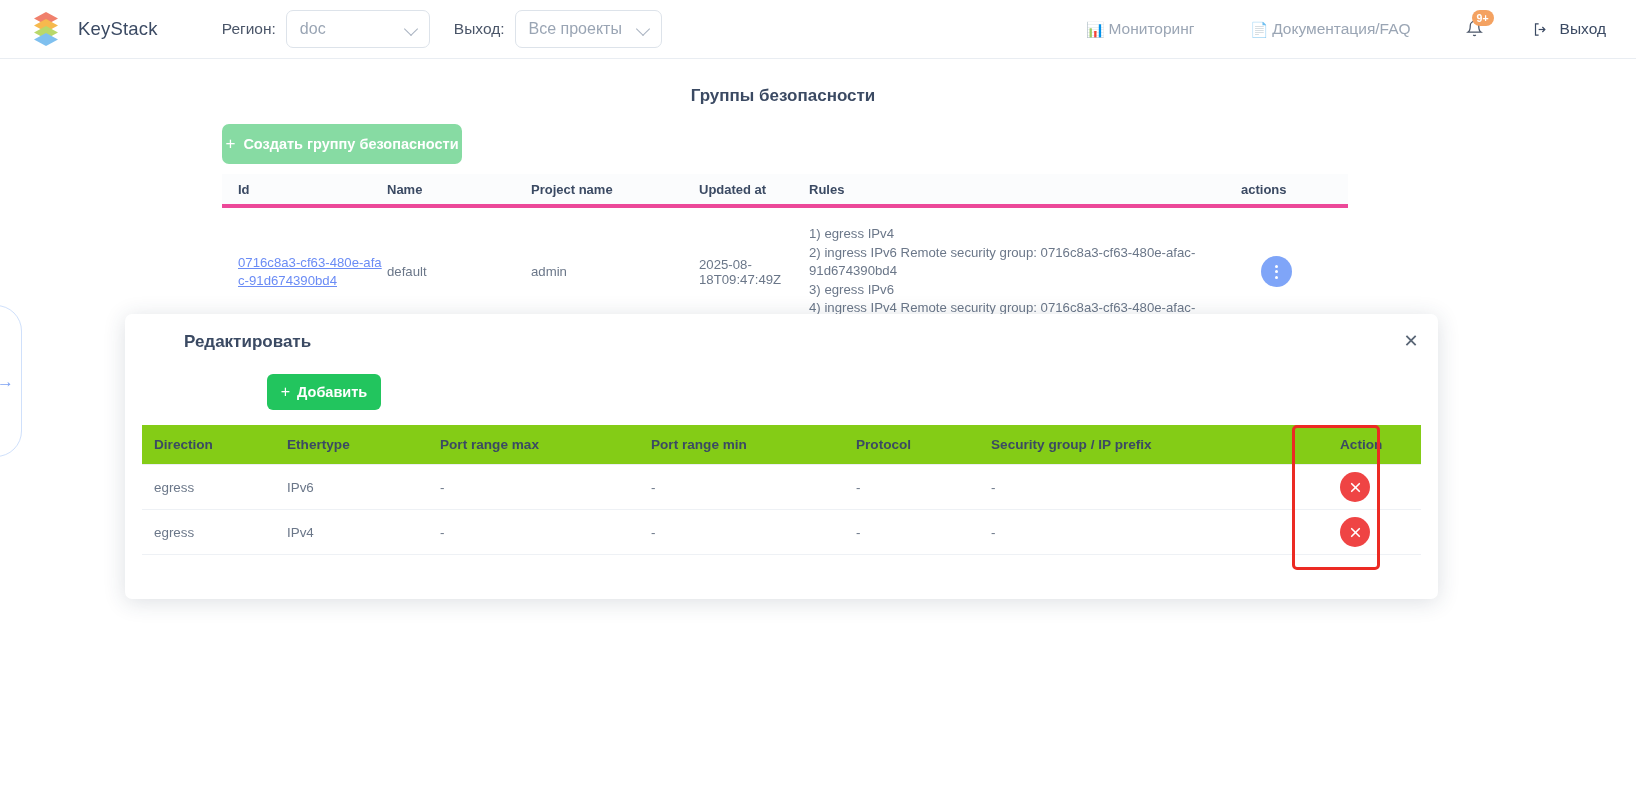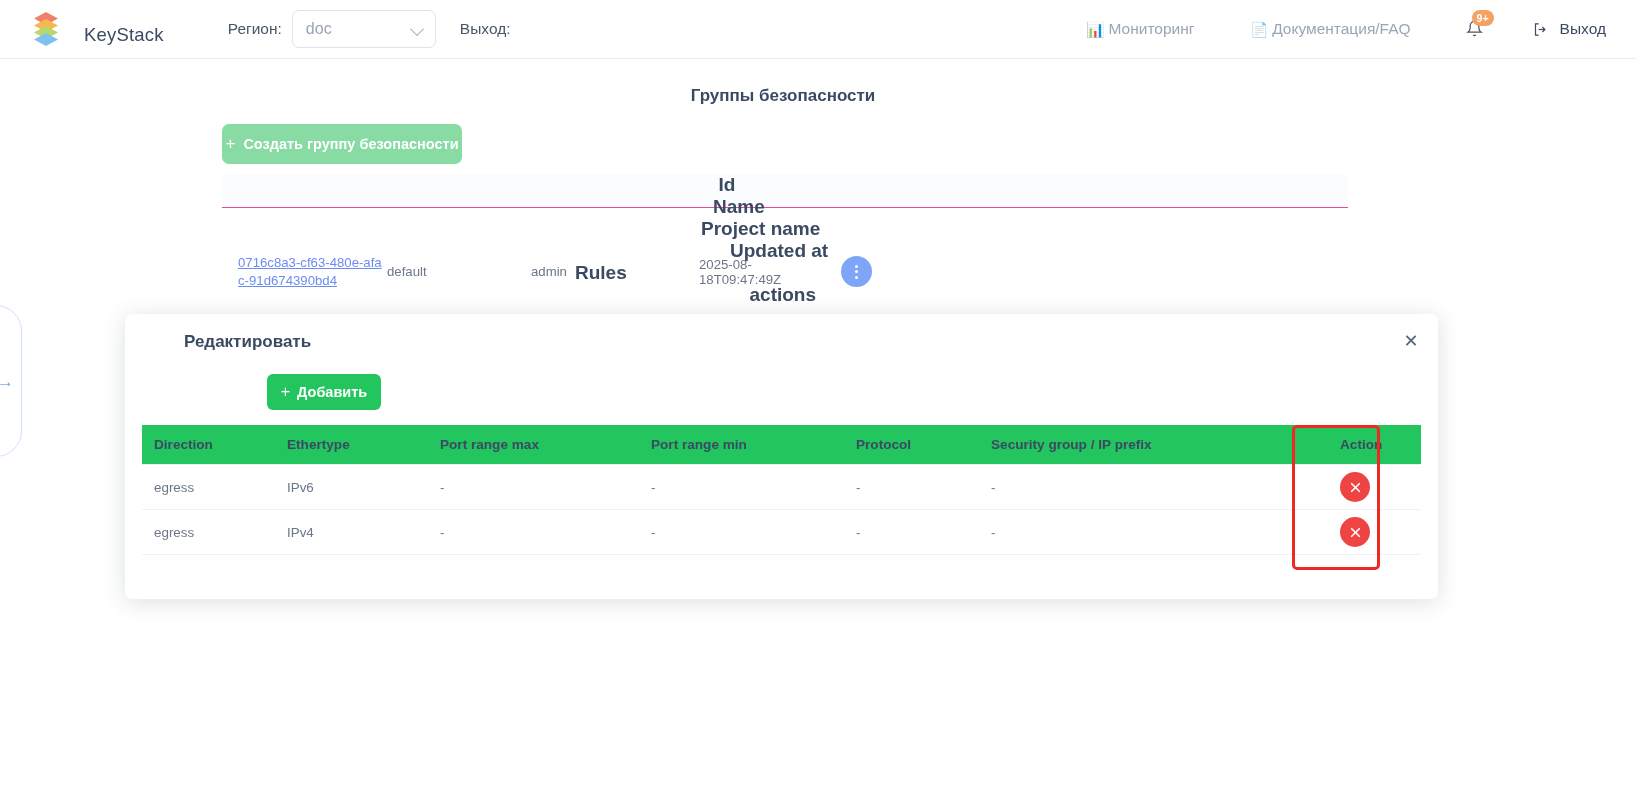--- a/index.html
+++ b/index.html
@@ -13,21 +13,21 @@
   #app { position: relative; width: 1636px; height: 808px; overflow: hidden; background:#fff; }
 
   
   .header {
     position: absolute; top: 0; left: 0; width: 1636px; height: 59px;
     background: #ffffff;
     border-bottom: 1px solid #e9edf2;
     display: flex; align-items: center;
     z-index: 30;
   }
-  .brand { display: flex; align-items: flex-end; gap: 21px; margin-left: 30px; }
+  .brand { display: flex; align-items: center; gap: 15px; margin-left: 30px; }
   .logo-stack { width: 33px; height: 34px; position: relative; }
   .rhom { position:absolute; width:24px; height:13px; left:4px; }
   .rhom::before{
     content:""; position:absolute; inset:0;
     background: currentColor;
     clip-path: polygon(50% 0%, 100% 50%, 50% 100%, 0% 50%);
   }
   .rhom.r1 { top: 0px;  color:#f0806c; }
   .rhom.r2 { top: 7px;  color:#f6b94e; }
   .rhom.r3 { top: 14px; color:#b9d86a; }
@@ -80,22 +80,22 @@
     font-size: 14.5px; font-weight: bold;
     display: flex; align-items: center; justify-content: center; gap: 8px;
     cursor: pointer;
   }
   .create-btn .plus { font-size: 17px; font-weight: normal; }
 
   
   .main-table { position: absolute; left: 222px; top: 174px; width: 1126px; }
   .mt-head {
     display: flex; height: 34px; align-items: center;
-    border-bottom: 1px solid #ec4899; background: #fbfcfd;
-    font-size: 19px; font-weight: bold; color: #3b4a63; flex-direction: column;
+    border-bottom: 4px solid #ec4899; background: #fbfcfd;
+    font-size: 13px; font-weight: bold; color: #3b4a63;
   }
   .mt-row {
     display: flex; border-bottom: 1px solid #eef1f5;
     font-size: 13.2px; color: #6b7789; align-items: center;
   }
   .c-id    { width: 165px; padding-left: 16px; }
   .c-name  { width: 144px; }
   .c-proj  { width: 168px; }
   .c-upd   { width: 110px; }
   .c-rules { width: 420px; }
@@ -143,21 +143,21 @@
     background: #22c55e; color: #fff; border: none;
     font-size: 14.5px; font-weight: bold;
     display: flex; align-items: center; justify-content: center; gap: 7px;
     cursor: pointer;
   }
   .add-btn .plus { font-size: 16px; font-weight: normal; }
 
   .rules-table { position: absolute; left: 17px; top: 111px; width: 1279px; }
   .rt-head {
     display: flex; height: 40px; align-items: center;
-    background: #22c55e; border-bottom: 1px solid #eaeef3;
+    background: #84cc16; border-bottom: 1px solid #eaeef3;
     font-size: 13.6px; font-weight: bold; color: #3b4a63;
   }
   .rt-row {
     display: flex; height: 45px; align-items: center;
     border-bottom: 1px solid #eef1f5;
     font-size: 13.4px; color: #6b7789;
   }
   .rc-dir   { width: 145px; padding-left: 12px; }
   .rc-eth   { width: 153px; }
   .rc-prmax { width: 211px; }
@@ -200,20 +200,24 @@
     <div class="hdr-field" style="margin-left:64px;">
       <span class="hdr-label">Регион:</span>
       <div class="select-box">
         <span class="select-val">doc</span>
         <span class="chev"></span>
       </div>
     </div>
 
     <div class="hdr-field" style="margin-left:24px;">
       <span class="hdr-label">Выход:</span>
+      <div class="select-box wide">
+        <span class="select-val">Все проекты</span>
+        <span class="chev"></span>
+      </div>
     </div>
 
     <div class="hdr-right">
       <div class="nav-link" style="margin-right:56px;">
         <span class="nav-ic">📊</span>
         <span>Мониторинг</span>
       </div>
       <div class="nav-link" style="margin-right:48px;">
         <span class="nav-ic">📄</span>
         <span>Документация/FAQ</span>
@@ -255,20 +259,26 @@
       <div class="c-upd">Updated at</div>
       <div class="c-rules">Rules</div>
       <div class="c-act">actions</div>
     </div>
 
     <div class="mt-row" style="min-height:128px;">
       <div class="c-id"><span class="id-link">0716c8a3-cf63-480e-afac-91d674390bd4</span></div>
       <div class="c-name">default</div>
       <div class="c-proj">admin</div>
       <div class="c-upd">2025-08-18T09:47:49Z</div>
+      <div class="c-rules rules-list">
+        <div>1) egress IPv4</div>
+        <div>2) ingress IPv6 Remote security group: 0716c8a3-cf63-480e-afac-91d674390bd4</div>
+        <div>3) egress IPv6</div>
+        <div>4) ingress IPv4 Remote security group: 0716c8a3-cf63-480e-afac-</div>
+      </div>
       <div class="c-act">
         <div class="kebab">
             <i></i>
             <i></i>
             <i></i>
           </div>
       </div>
     </div>
 
     <div class="mt-row" style="min-height:126px;">

